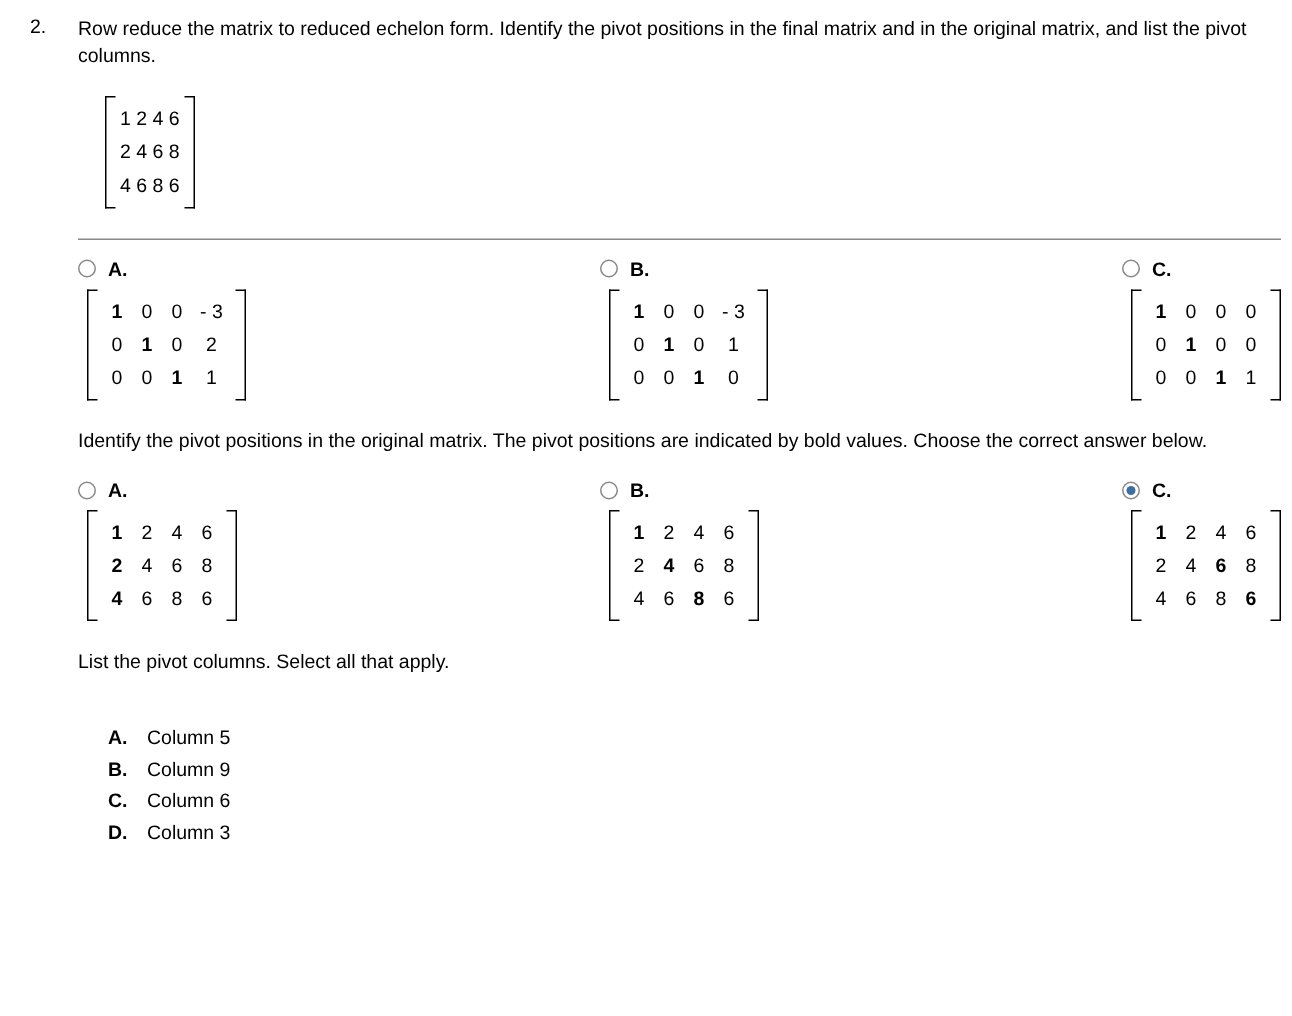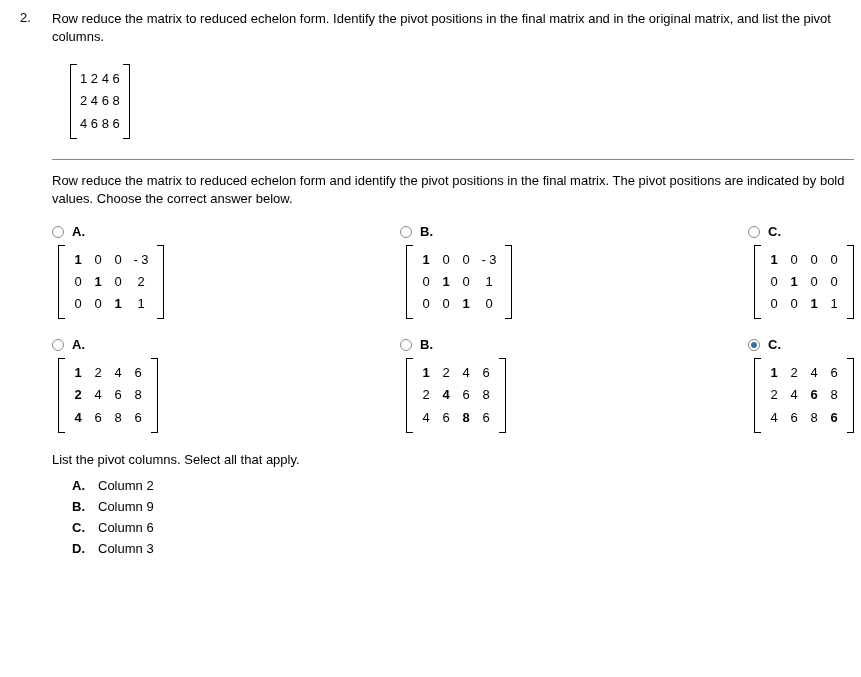--- a/index.html
+++ b/index.html
@@ -75,21 +75,20 @@
     <div class="matrix-wrap">
       <div class="matrix">
         <div class="mrow">1 2 4 6</div>
         <div class="mrow">2 4 6 8</div>
         <div class="mrow">4 6 8 6</div>
       </div>
     </div>
 
     <hr class="divider">
 
-    <div class="subprompt">Row reduce the matrix to reduced echelon form and identify the pivot positions in the final matrix. The pivot positions are indicated by bold values. Choose the correct answer below.</div>
 
     <div class="choices-row" id="part1-choices">
         <div class="choice-col">
           <div class="choice-head">
             <span class="radio"></span>
             <span class="choice-label">A.</span>
           </div>
           <div class="choice-matrix"><div class="matrix"><div class="mrow"><span class="mcell bold">1</span><span class="mcell">0</span><span class="mcell">0</span><span class="mcell wide">- 3</span></div><div class="mrow"><span class="mcell">0</span><span class="mcell bold">1</span><span class="mcell">0</span><span class="mcell wide">2</span></div><div class="mrow"><span class="mcell">0</span><span class="mcell">0</span><span class="mcell bold">1</span><span class="mcell wide">1</span></div></div></div>
         </div>
         <div class="choice-col">
@@ -101,20 +100,21 @@
         </div>
         <div class="choice-col">
           <div class="choice-head">
             <span class="radio"></span>
             <span class="choice-label">C.</span>
           </div>
           <div class="choice-matrix"><div class="matrix"><div class="mrow"><span class="mcell bold">1</span><span class="mcell">0</span><span class="mcell">0</span><span class="mcell">0</span></div><div class="mrow"><span class="mcell">0</span><span class="mcell bold">1</span><span class="mcell">0</span><span class="mcell">0</span></div><div class="mrow"><span class="mcell">0</span><span class="mcell">0</span><span class="mcell bold">1</span><span class="mcell">1</span></div></div></div>
         </div>
       </div>
 
+    <div class="subprompt">Identify the pivot positions in the original matrix. The pivot positions are indicated by bold values. Choose the correct answer below.</div>
 
     <div class="choices-row" id="part2-choices">
         <div class="choice-col">
           <div class="choice-head">
             <span class="radio"></span>
             <span class="choice-label">A.</span>
           </div>
           <div class="choice-matrix"><div class="matrix"><div class="mrow"><span class="mcell bold">1</span><span class="mcell">2</span><span class="mcell">4</span><span class="mcell">6</span></div><div class="mrow"><span class="mcell bold">2</span><span class="mcell">4</span><span class="mcell">6</span><span class="mcell">8</span></div><div class="mrow"><span class="mcell bold">4</span><span class="mcell">6</span><span class="mcell">8</span><span class="mcell">6</span></div></div></div>
         </div>
         <div class="choice-col">
@@ -126,26 +126,26 @@
         </div>
         <div class="choice-col">
           <div class="choice-head">
             <span class="radio selected"></span>
             <span class="choice-label">C.</span>
           </div>
           <div class="choice-matrix"><div class="matrix"><div class="mrow"><span class="mcell bold">1</span><span class="mcell">2</span><span class="mcell">4</span><span class="mcell">6</span></div><div class="mrow"><span class="mcell">2</span><span class="mcell">4</span><span class="mcell bold">6</span><span class="mcell">8</span></div><div class="mrow"><span class="mcell">4</span><span class="mcell">6</span><span class="mcell">8</span><span class="mcell bold">6</span></div></div></div>
         </div>
       </div>
 
-    <div class="subprompt" style="margin-bottom:0">List the pivot columns. Select all that apply.</div>
+    <div class="subprompt" style="margin-bottom:24px">List the pivot columns. Select all that apply.</div>
 
     <div class="pivot-list" id="part3-options">
         <div class="pivot-item">
           <span class="pivot-letter">A.</span>
-          <span>Column 2</span>
+          <span>Column 5</span>
         </div>
         <div class="pivot-item">
           <span class="pivot-letter">B.</span>
           <span>Column 9</span>
         </div>
         <div class="pivot-item">
           <span class="pivot-letter">C.</span>
           <span>Column 6</span>
         </div>
         <div class="pivot-item">

